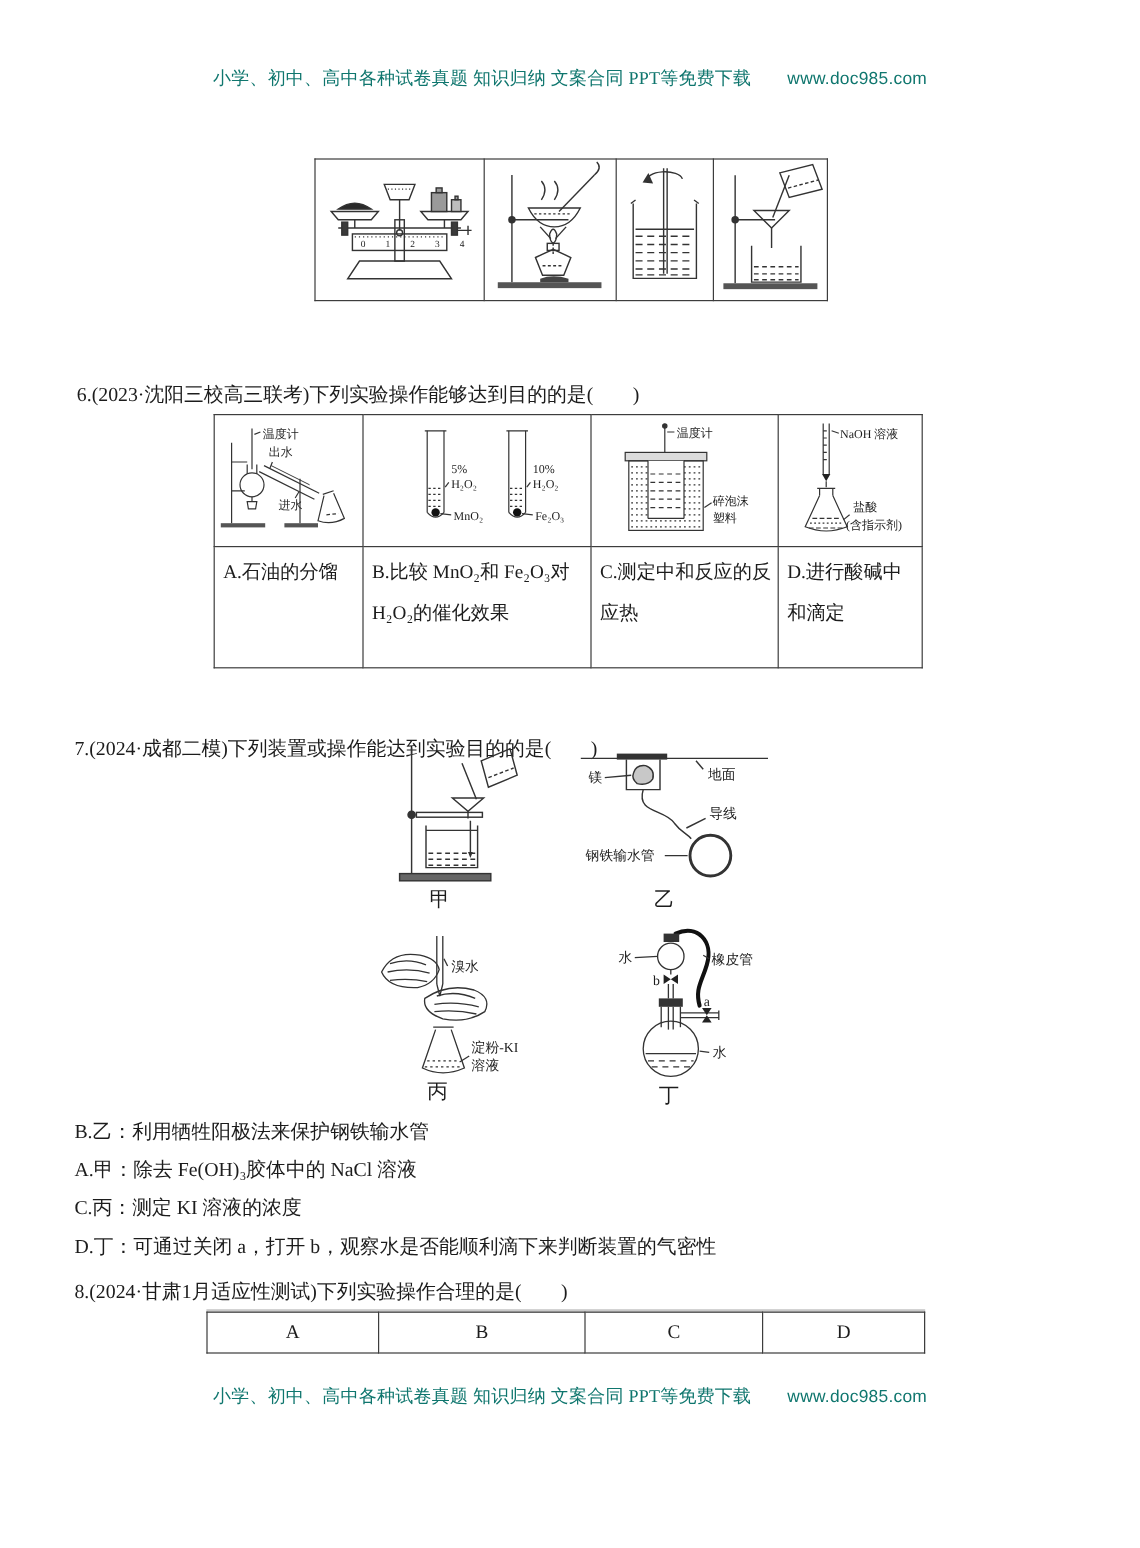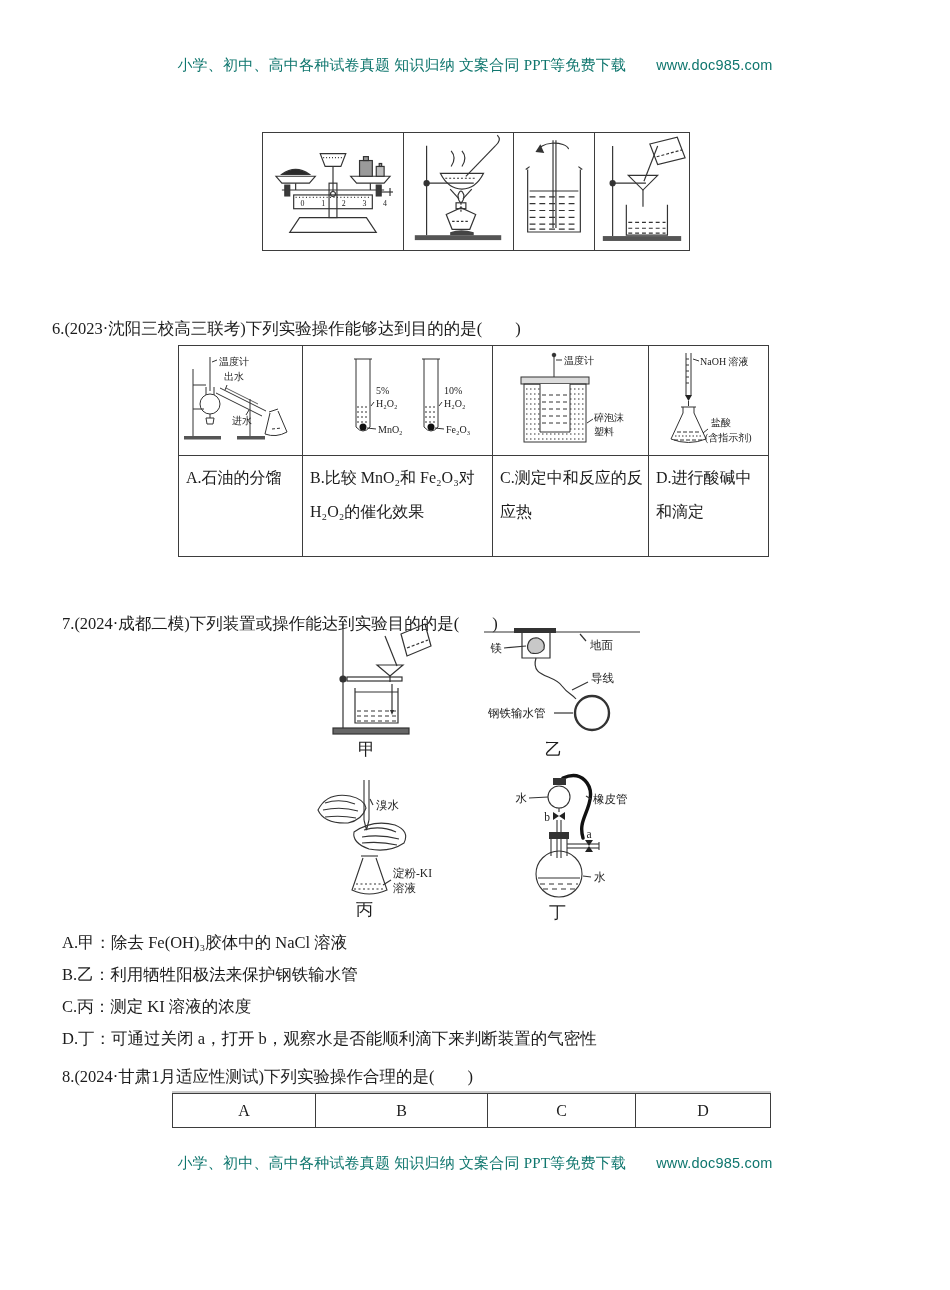--- a/index.html
+++ b/index.html
@@ -135,21 +135,21 @@
             <line x1="34" y1="90" x2="72" y2="90" stroke-dasharray="4 3"></line>
             <line x1="34" y1="96" x2="72" y2="96" stroke-dasharray="4 3"></line>
             <line x1="34" y1="101" x2="72" y2="101" stroke-dasharray="4 3"></line>
           </g>
         </svg>
       </td>
     </tr>
   </tbody>
     </table>
 
-  <div class="qtext" style="left:52px; top:318px">6.(2023·沈阳三校高三联考)下列实验操作能够达到目的的是(　　)</div>
+  <div class="qtext" style="left:64px; top:318px">6.(2023·沈阳三校高三联考)下列实验操作能够达到目的的是(　　)</div>
 
   <table class="t2">
     <tbody>
         <tr class="imgrow">
       <td style="width:124px">
         <svg width="122" height="104" viewBox="0 0 122 104">
           <g stroke="#333" fill="none" stroke-width="1">
             <line x1="13" y1="20" x2="13" y2="87"></line>
             <rect x="4" y="87" width="37" height="3.5" fill="#555" stroke="none"></rect>
             <line x1="13" y1="36" x2="26" y2="36"></line>
@@ -383,22 +383,22 @@
     </g>
     <text class="figlab2" x="22" y="30" text-anchor="end">水</text>
     <text class="figlab2" x="88" y="31">橡皮管</text>
     <text class="figlab2" x="45" y="49" text-anchor="end">b</text>
     <text class="figlab2" x="84" y="66" text-anchor="middle">a</text>
     <text class="figlab2" x="89" y="109">水</text>
   </svg>
   <div class="cap" style="left:549px; top:901px">丁</div>
 
   <div class="opts">
+    <div>B.乙：利用牺牲阳极法来保护钢铁输水管</div>
     <div>A.甲：除去 Fe(OH)₃胶体中的 NaCl 溶液</div>
-    <div>B.乙：利用牺牲阳极法来保护钢铁输水管</div>
     <div>C.丙：测定 KI 溶液的浓度</div>
     <div>D.丁：可通过关闭 a，打开 b，观察水是否能顺利滴下来判断装置的气密性</div>
   </div>
 
   <div class="qtext" style="left:62px; top:1066px">8.(2024·甘肃1月适应性测试)下列实验操作合理的是(　　)</div>
 
   <table class="t3">
     <tbody>
         <tr>
       <td style="width:143px">A</td>

